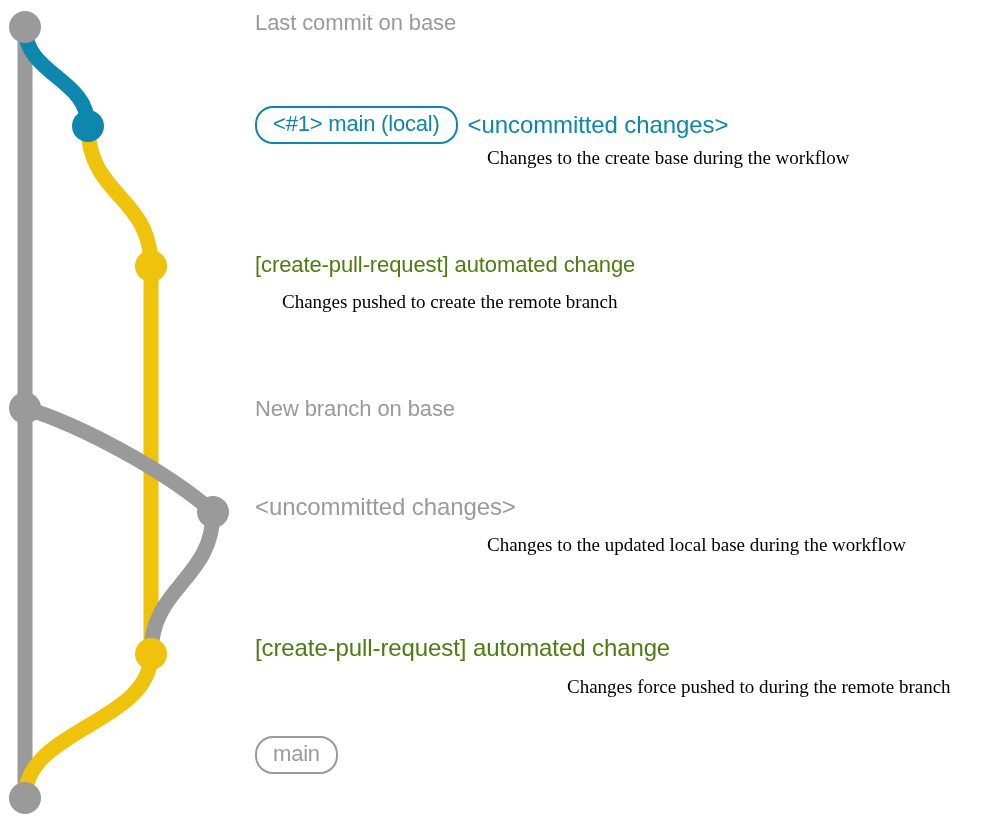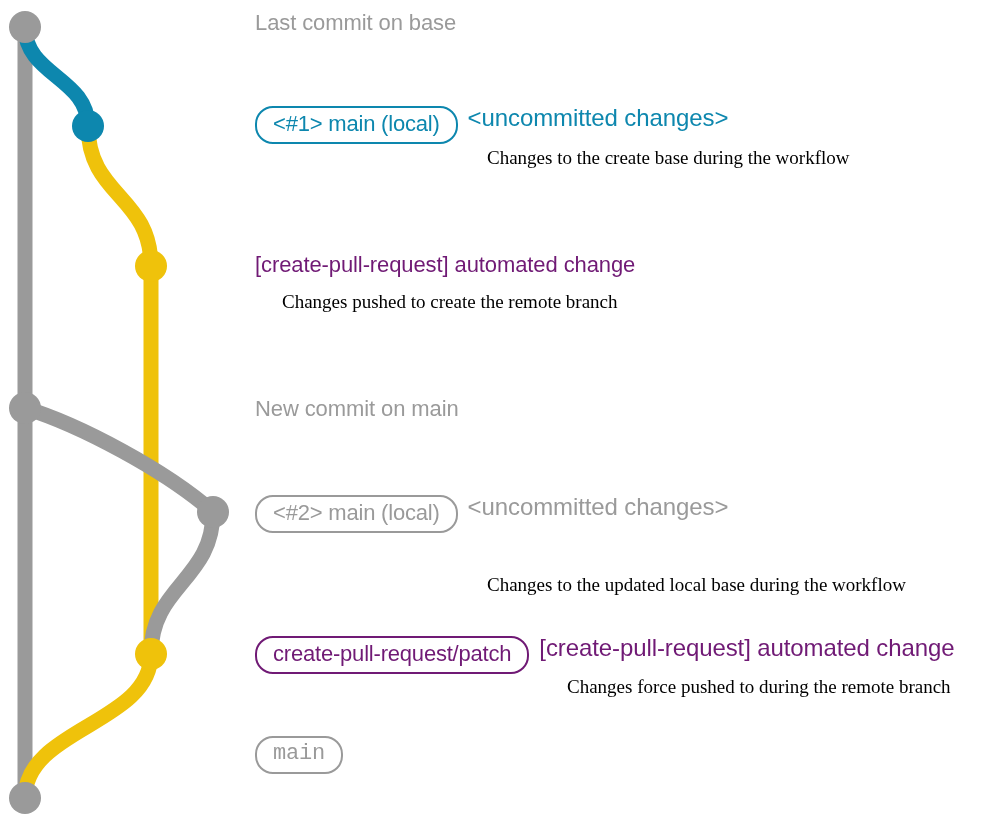--- a/index.html
+++ b/index.html
@@ -26,20 +26,21 @@
   }
 
   .row {
     position: absolute;
     display: flex;
     align-items: flex-start;
   }
 
   .row-inner {
     display: flex;
+    align-items: center;
     gap: 10px;
   }
 
   .pill {
     display: inline-flex;
     align-items: center;
     justify-content: center;
     box-sizing: border-box;
     border-radius: 18px;
     border: 2px solid currentColor;
@@ -67,21 +68,21 @@
   .desc {
     position: absolute;
     font-family: "Liberation Serif", serif;
     font-size: 19px;
     line-height: 1;
     color: #000000;
     white-space: nowrap;
   }
 
   .c-teal   { color: #0d87ae; }
-  .c-yellow { color: #701a75; }
+  .c-yellow { color: #4d7c0f; }
   .c-gray   { color: #9a9a9a; }
 </style>
 </head>
 <body>
 
 <svg id="graph-svg" viewBox="0 0 981 827" xmlns="http://www.w3.org/2000/svg">
 
   <path d="M 25 27 L 25 798" stroke="#9a9a9a" stroke-width="15" fill="none" stroke-linecap="round"></path>
 
   <path d="M 25 27 C 25 75, 88 78, 88 126" stroke="#0d87ae" stroke-width="15" fill="none" stroke-linecap="round"></path>
@@ -121,37 +122,35 @@
 
 <div class="row" style="left:255px; top:254px;">
   <div class="row-inner">
     <span class="plain-subject c-yellow">[create-pull-request] automated change</span>
   </div>
 </div>
 <div class="desc" style="left:282px; top:292px;">Changes pushed to create the remote branch</div>
 
 <div class="row" style="left:255px; top:398px;">
   <div class="row-inner">
-    <span class="plain-subject c-gray">New commit on main</span>
+    <span class="plain-subject c-gray">New branch on base</span>
   </div>
 </div>
 
 <div class="row" style="left:255px; top:495px;">
   <div class="row-inner">
-    <span class="pill c-gray">&lt;#2&gt; main (local)</span>
     <span class="subject c-gray">&lt;uncommitted changes&gt;</span>
   </div>
 </div>
-<div class="desc" style="left:487px; top:535px;margin-top:40px;">Changes to the updated local base during the workflow</div>
+<div class="desc" style="left:487px; top:535px;">Changes to the updated local base during the workflow</div>
 
 <div class="row" style="left:255px; top:636px;">
   <div class="row-inner">
-    <span class="pill c-yellow">create-pull-request/patch</span>
     <span class="subject c-yellow">[create-pull-request] automated change</span>
   </div>
 </div>
 <div class="desc" style="left:567px; top:677px;">Changes force pushed to during the remote branch</div>
 
-<div class="row" style="left:255px; top:736px;font-family:Liberation Mono, monospace;">
+<div class="row" style="left:255px; top:736px;">
   <div class="row-inner">
     <span class="pill c-gray">main</span>
   </div>
 </div>
 
 </body></html>

